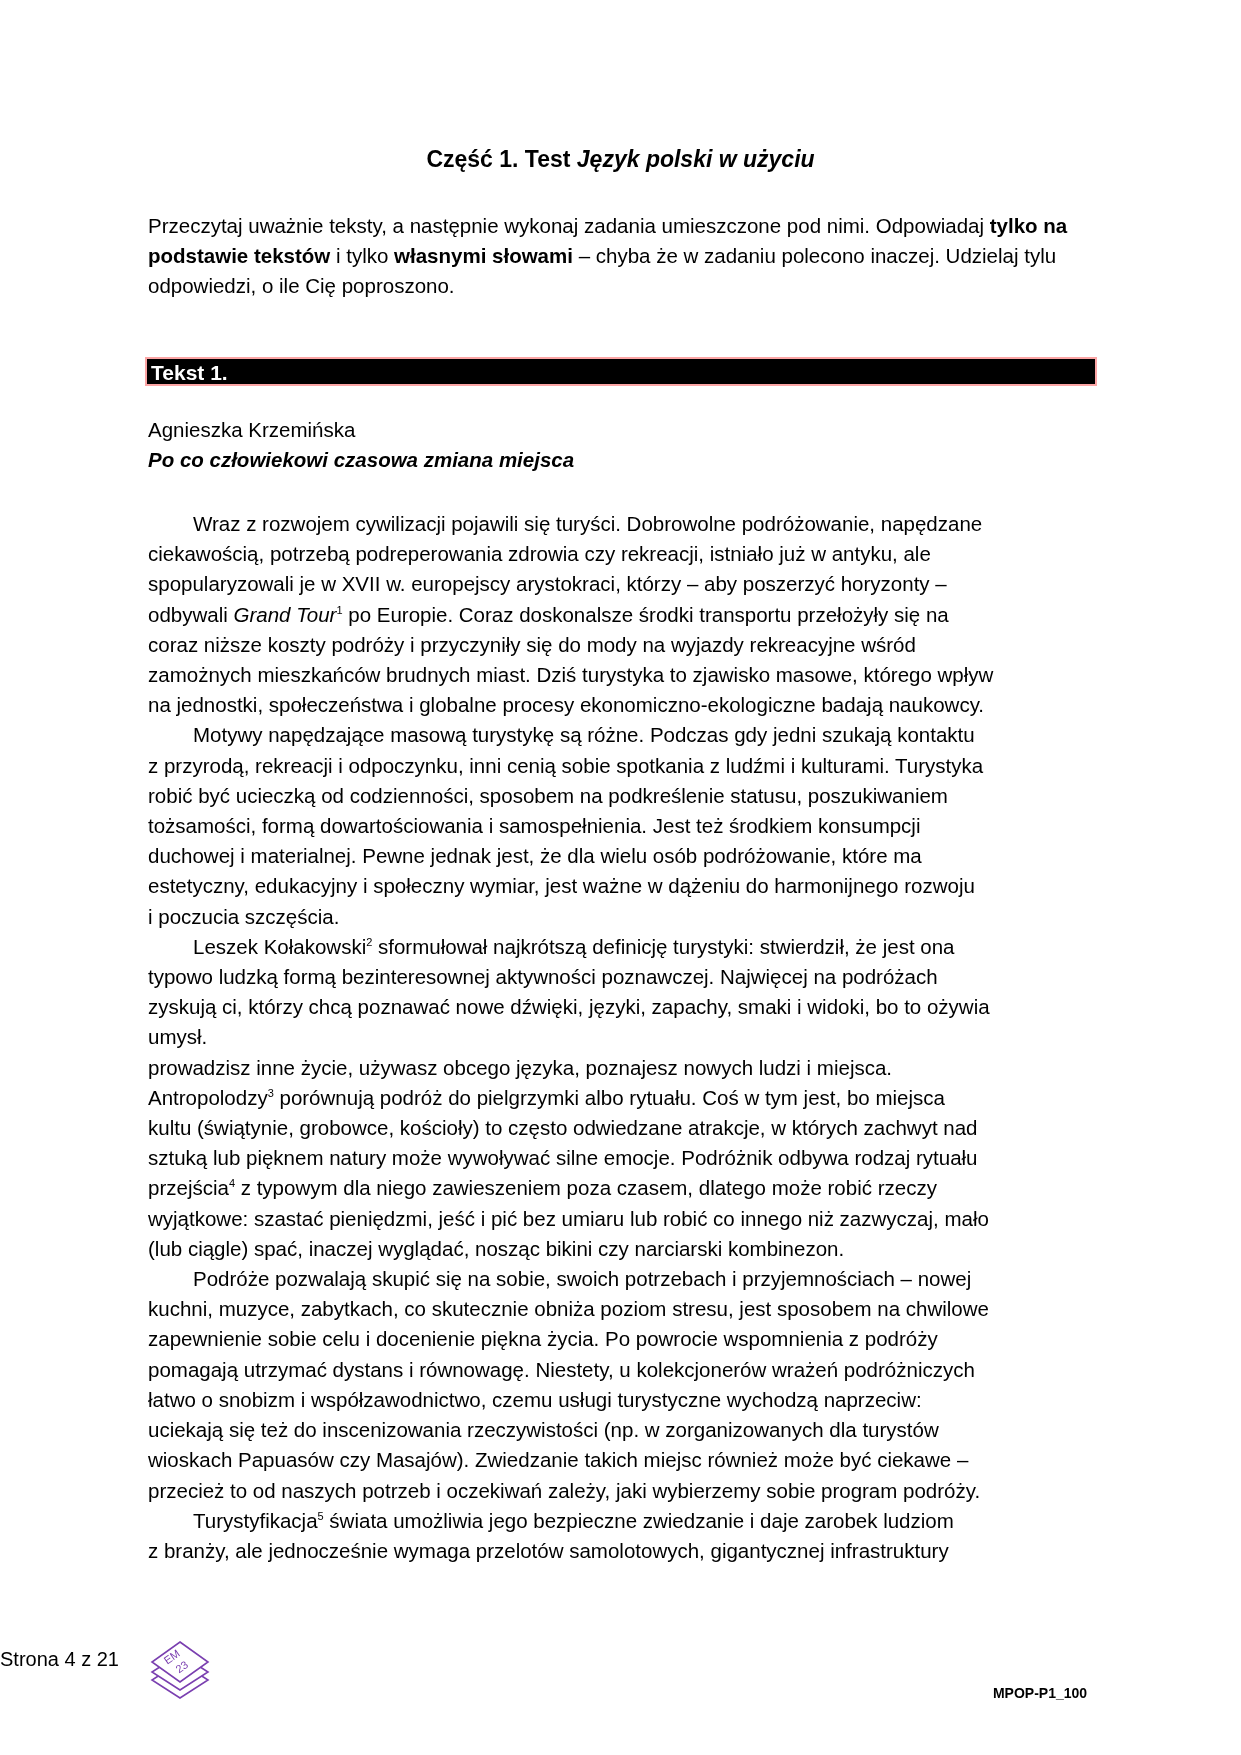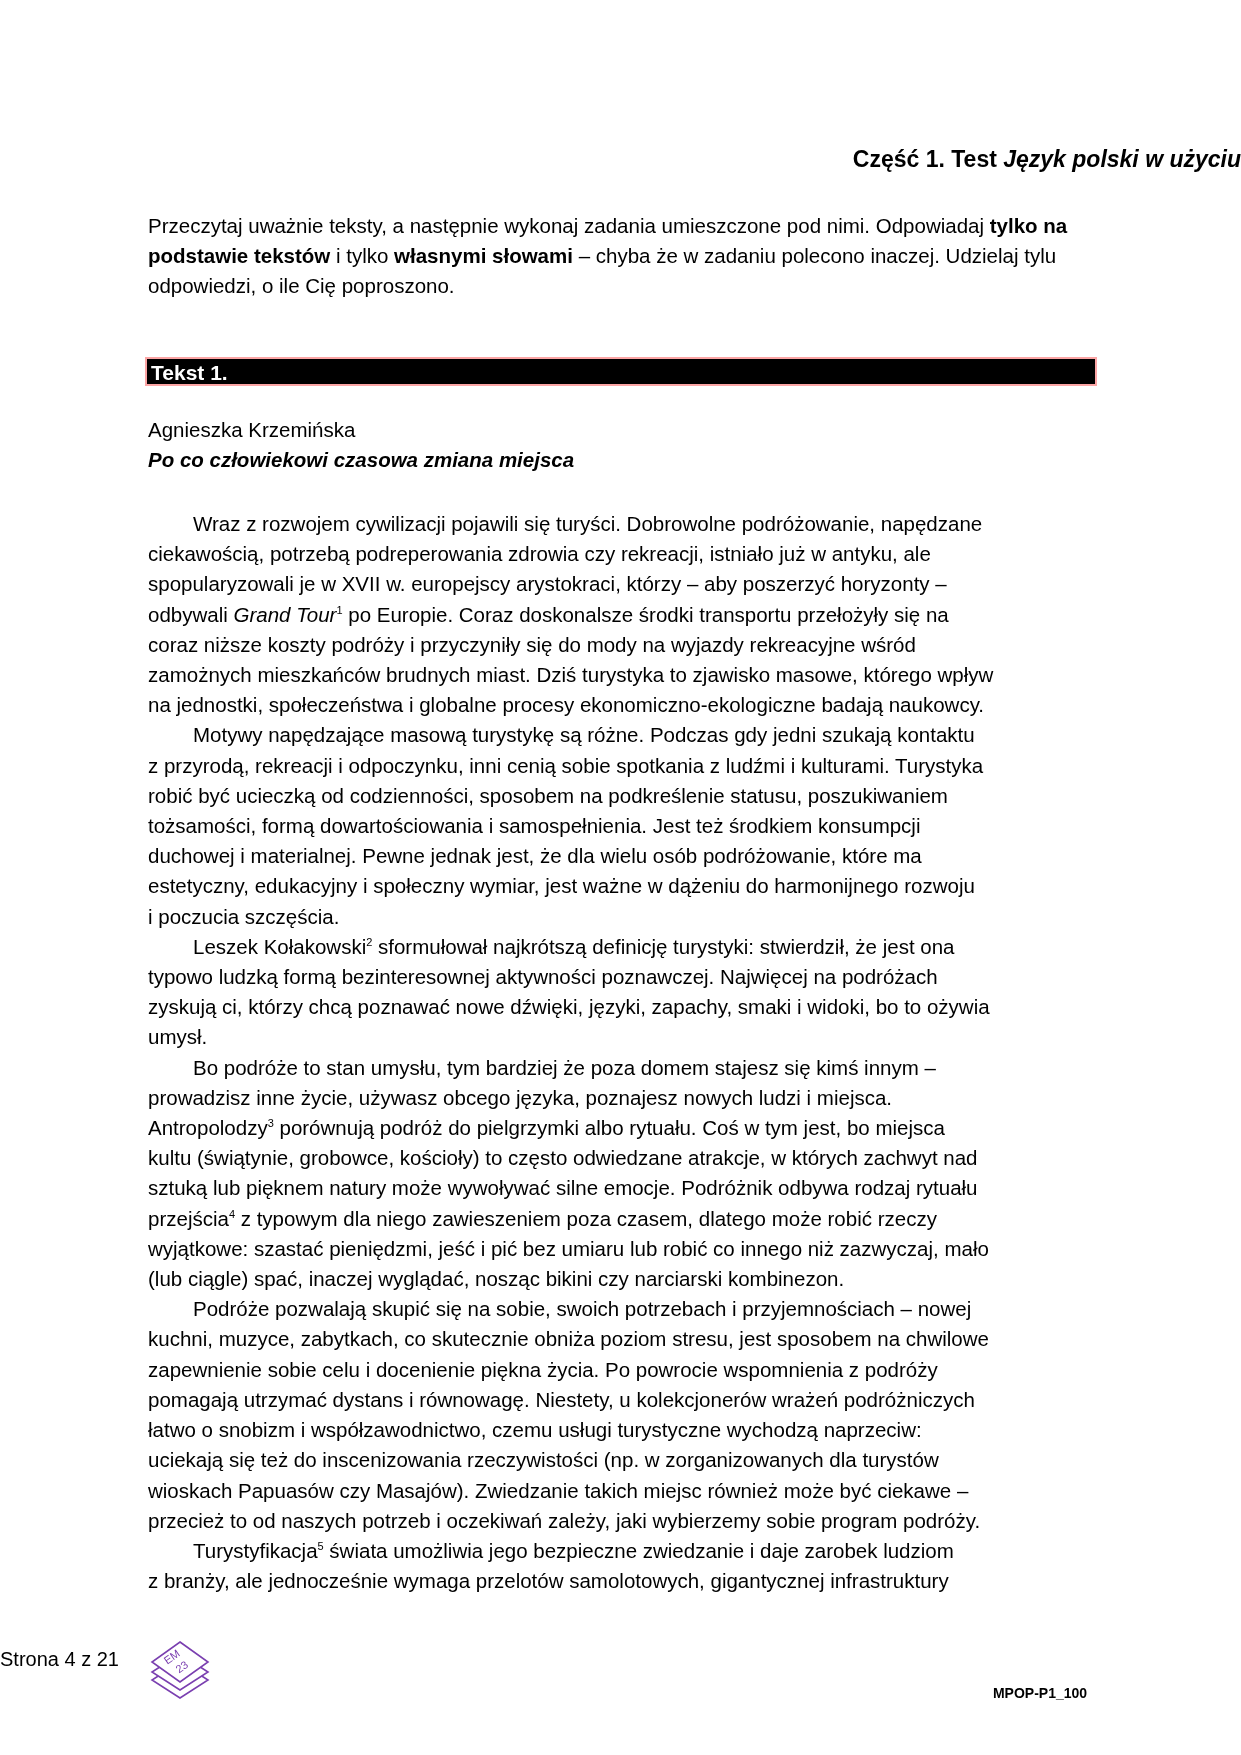--- a/index.html
+++ b/index.html
@@ -1,18 +1,18 @@
 <!DOCTYPE html>
 <html><head>
 <meta charset="utf-8">
 <style>
   html, body { margin: 0; padding: 0; background: #ffffff; }
   body { width: 1241px; height: 1755px; position: relative; overflow: hidden;
          font-family: "Liberation Sans", sans-serif; color: #000; }
-  .page-title { position: absolute; left: 0; width: 1241px; top: 146px; text-align: right;
+  .page-title { position: absolute; left: 0; width: 1241px; top: 146px; text-align: center;
                 font-size: 23px; font-weight: bold; }
   .page-title i { font-style: italic; }
   .instructions { position: absolute; left: 148px; width: 950px; top: 211px;
                   font-size: 20.5px; line-height: 30px; }
   .instructions b { font-weight: bold; }
   .section-bar { position: absolute; left: 145px; width: 952px; top: 357px; height: 29px;
                  background: #000; border: 2px solid #fca5a5; box-sizing: border-box; }
   .section-bar span { color: #fff; font-weight: bold; font-size: 21px; position: absolute;
                       left: 4px; top: 2px; }
   .author { position: absolute; left: 148px; top: 418px; font-size: 20.5px; }
@@ -63,21 +63,20 @@
     <span class="ln" style="margin-left:-45px">estetyczny, edukacyjny i społeczny wymiar, jest ważne w dążeniu do harmonijnego rozwoju</span>
     <span class="ln" style="margin-left:-45px">i poczucia szczęścia.</span>
   </p>
   <p>
     <span class="ln"><span>Leszek Kołakowski</span><sup>2</sup><span> sformułował najkrótszą definicję turystyki: stwierdził, że jest ona</span></span>
     <span class="ln" style="margin-left:-45px">typowo ludzką formą bezinteresownej aktywności poznawczej. Najwięcej na podróżach</span>
     <span class="ln" style="margin-left:-45px">zyskują ci, którzy chcą poznawać nowe dźwięki, języki, zapachy, smaki i widoki, bo to ożywia</span>
     <span class="ln" style="margin-left:-45px">umysł.</span>
   </p>
   <p>
-    <span class="ln">Bo podróże to stan umysłu, tym bardziej że poza domem stajesz się kimś innym –</span>
     <span class="ln" style="margin-left:-45px">prowadzisz inne życie, używasz obcego języka, poznajesz nowych ludzi i miejsca.</span>
     <span class="ln" style="margin-left:-45px"><span>Antropolodzy</span><sup>3</sup><span> porównują podróż do pielgrzymki albo rytuału. Coś w tym jest, bo miejsca</span></span>
     <span class="ln" style="margin-left:-45px">kultu (świątynie, grobowce, kościoły) to często odwiedzane atrakcje, w których zachwyt nad</span>
     <span class="ln" style="margin-left:-45px">sztuką lub pięknem natury może wywoływać silne emocje. Podróżnik odbywa rodzaj rytuału</span>
     <span class="ln" style="margin-left:-45px"><span>przejścia</span><sup>4</sup><span> z typowym dla niego zawieszeniem poza czasem, dlatego może robić rzeczy</span></span>
     <span class="ln" style="margin-left:-45px">wyjątkowe: szastać pieniędzmi, jeść i pić bez umiaru lub robić co innego niż zazwyczaj, mało</span>
     <span class="ln" style="margin-left:-45px">(lub ciągle) spać, inaczej wyglądać, nosząc bikini czy narciarski kombinezon.</span>
   </p>
   <p>
     <span class="ln">Podróże pozwalają skupić się na sobie, swoich potrzebach i przyjemnościach – nowej</span>

